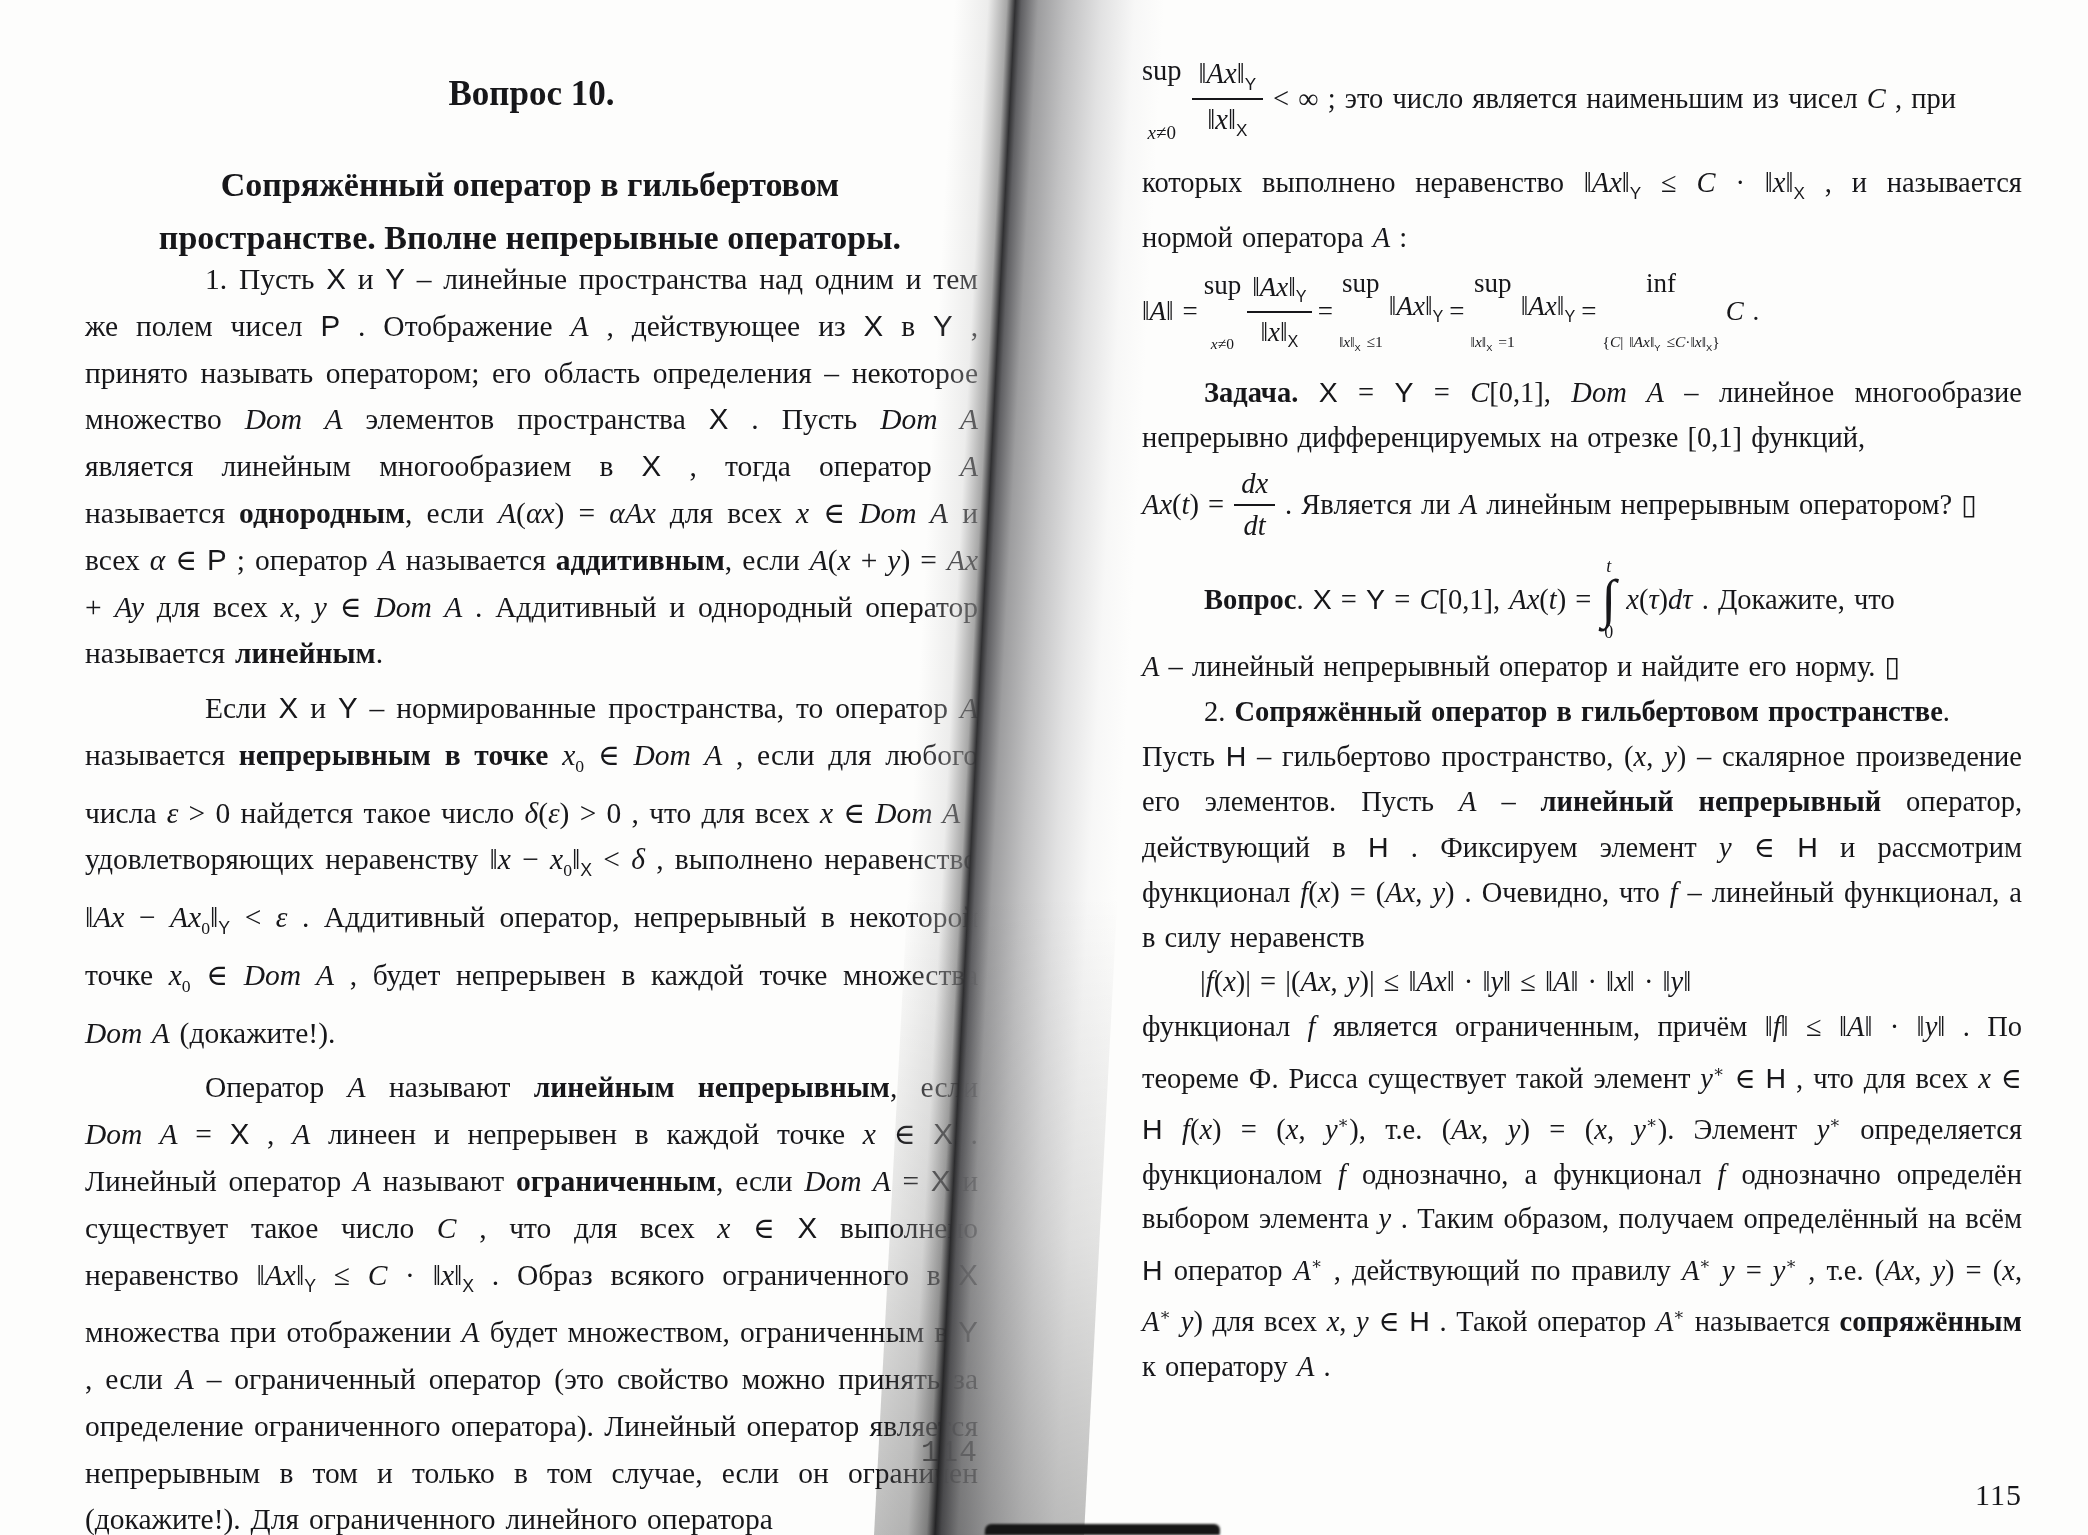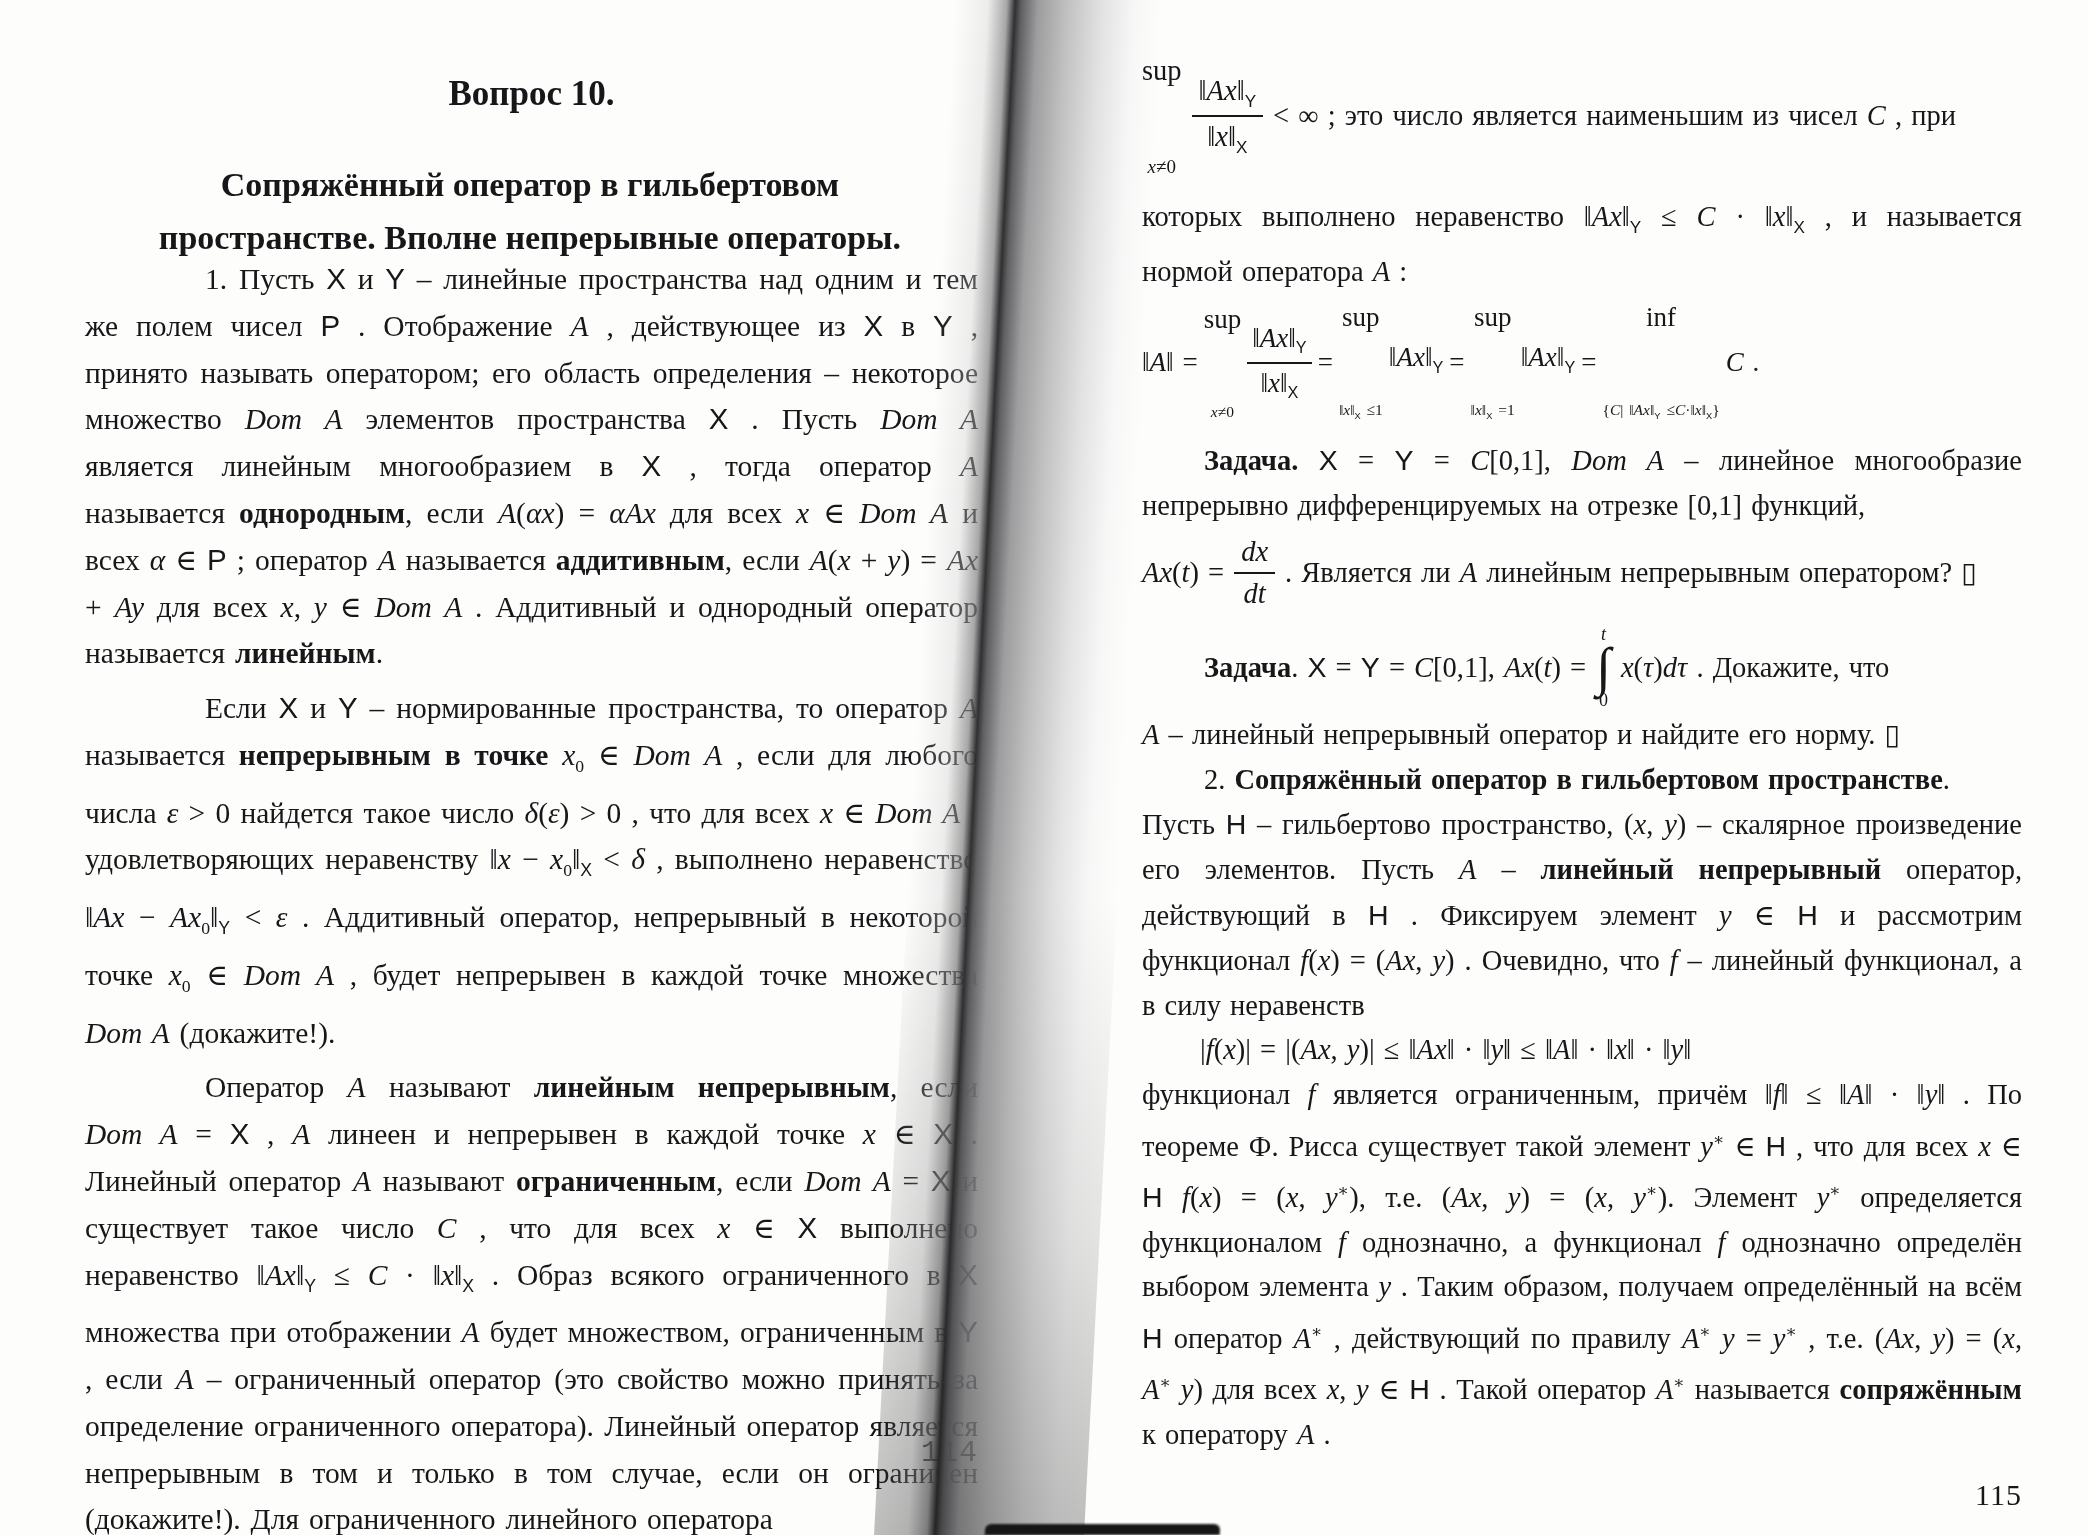--- a/index.html
+++ b/index.html
@@ -46,21 +46,21 @@
   
   .page-right{position:absolute;left:1142px;top:0;width:946px;height:100%;}
   .rp-flow{position:absolute;left:0;top:56px;width:880px;
            font-size:28.5px;line-height:44.8px;text-align:justify;word-spacing:2px;}
   .rp-flow p{margin:0;}
   .rp-num{position:absolute;left:0;top:1478px;width:880px;text-align:right;}
 
   .mrow{display:flex;align-items:center;text-align:left;}
   .mrow>*{margin-right:10px;}
   .limop{display:inline-flex;flex-direction:column;align-items:center;line-height:1.05;gap:37px;}
-  .limop .lim{font-size:19px;margin-top:34px;}
+  .limop .lim{font-size:19px;}
   .frac{display:inline-flex;flex-direction:column;align-items:center;line-height:1.2;}
   .frac .num{border-bottom:2px solid #17171a;padding:0 7px 3px;}
   .frac .den{padding-top:3px;}
   .intgl{display:inline-flex;flex-direction:column;align-items:center;line-height:1;}
   .intgl .top,.intgl .bot{font-size:18px;line-height:1.1;}
   .intgl .sym{font-size:54px;line-height:0.85;}
 
   .r1{margin-bottom:18px;}
   .r1 .tail{white-space:nowrap;}
   .r2{text-align:justify;text-align-last:justify;margin-bottom:2px;}
@@ -151,21 +151,21 @@
       <div class="mrow r5b">
         <span><i>Ax</i>(<i>t</i>) =</span>
         <span class="frac">
           <span class="num"><i>dx</i></span>
           <span class="den"><i>dt</i></span>
         </span>
         <span>. Является ли <i>A</i>  линейным непрерывным оператором? ▯</span>
       </div>
 
       <div class="mrow r6">
-        <span><b>Задача</b>. <span class="sf">X</span> = <span class="sf">Y</span> = <i>C</i>[0,1],  <i>Ax</i>(<i>t</i>) =</span>
+        <span><b>Вопрос</b>. <span class="sf">X</span> = <span class="sf">Y</span> = <i>C</i>[0,1],  <i>Ax</i>(<i>t</i>) =</span>
         <span class="intgl">
           <span class="top"><i>t</i></span>
           <span class="sym">∫</span>
           <span class="bot">0</span>
         </span>
         <span><i>x</i>(<i>τ</i>)<i>dτ</i> . Докажите, что</span>
       </div>
 
       <p class="r6b"><i>A</i>  – линейный непрерывный оператор и найдите его норму. ▯</p>
 

